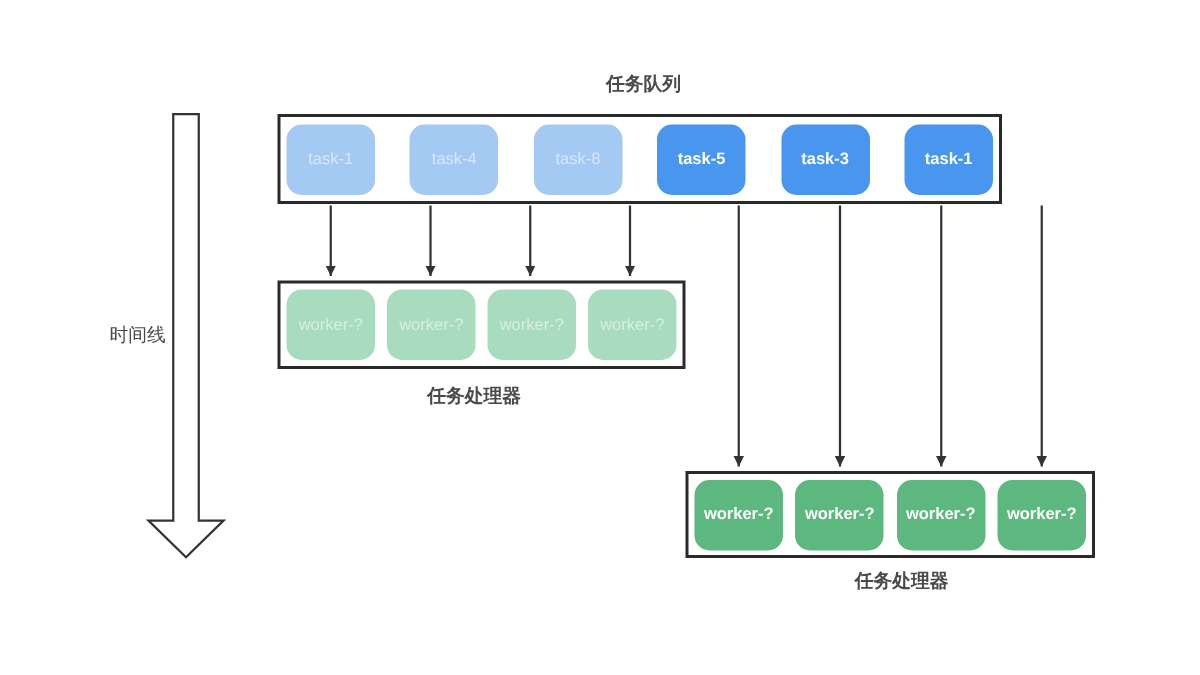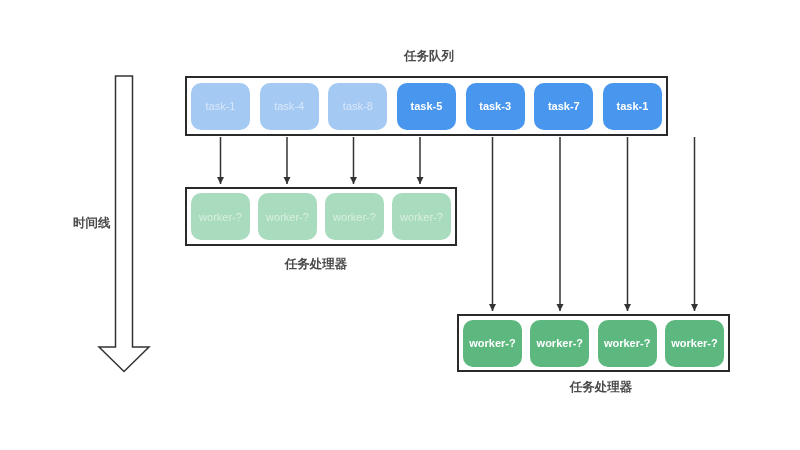--- a/index.html
+++ b/index.html
@@ -79,29 +79,28 @@
 
     <line x1="492.5" y1="137" x2="492.5" y2="311" stroke="#333333" stroke-width="1.5" marker-end="url(#arrowhead)"></line>
     <line x1="560" y1="137" x2="560" y2="311" stroke="#333333" stroke-width="1.5" marker-end="url(#arrowhead)"></line>
     <line x1="627.5" y1="137" x2="627.5" y2="311" stroke="#333333" stroke-width="1.5" marker-end="url(#arrowhead)"></line>
     <line x1="694.5" y1="137" x2="694.5" y2="311" stroke="#333333" stroke-width="1.5" marker-end="url(#arrowhead)"></line>
   </svg>
 
   <div class="label centered" style="left:429px; top:49px;">任务队列</div>
   <div class="label centered" style="left:316px; top:257px;">任务处理器</div>
   <div class="label centered" style="left:601px; top:380px;">任务处理器</div>
-  <div class="label" style="left:73px; top:216px;font-weight:bold;">时间线</div>
+  <div class="label" style="left:73px; top:216px;">时间线</div>
 
   <div class="group-box queue-box">
     <div class="tile task-pending">task-1</div>
     <div class="tile task-pending">task-4</div>
     <div class="tile task-pending">task-8</div>
     <div class="tile task-active">task-5</div>
     <div class="tile task-active">task-3</div>
-    <div class="tile task-active">task-7</div>
     <div class="tile task-active">task-1</div>
   </div>
 
   <div class="group-box pool-box-1">
     <div class="tile worker-idle">worker-?</div>
     <div class="tile worker-idle">worker-?</div>
     <div class="tile worker-idle">worker-?</div>
     <div class="tile worker-idle">worker-?</div>
   </div>
 

